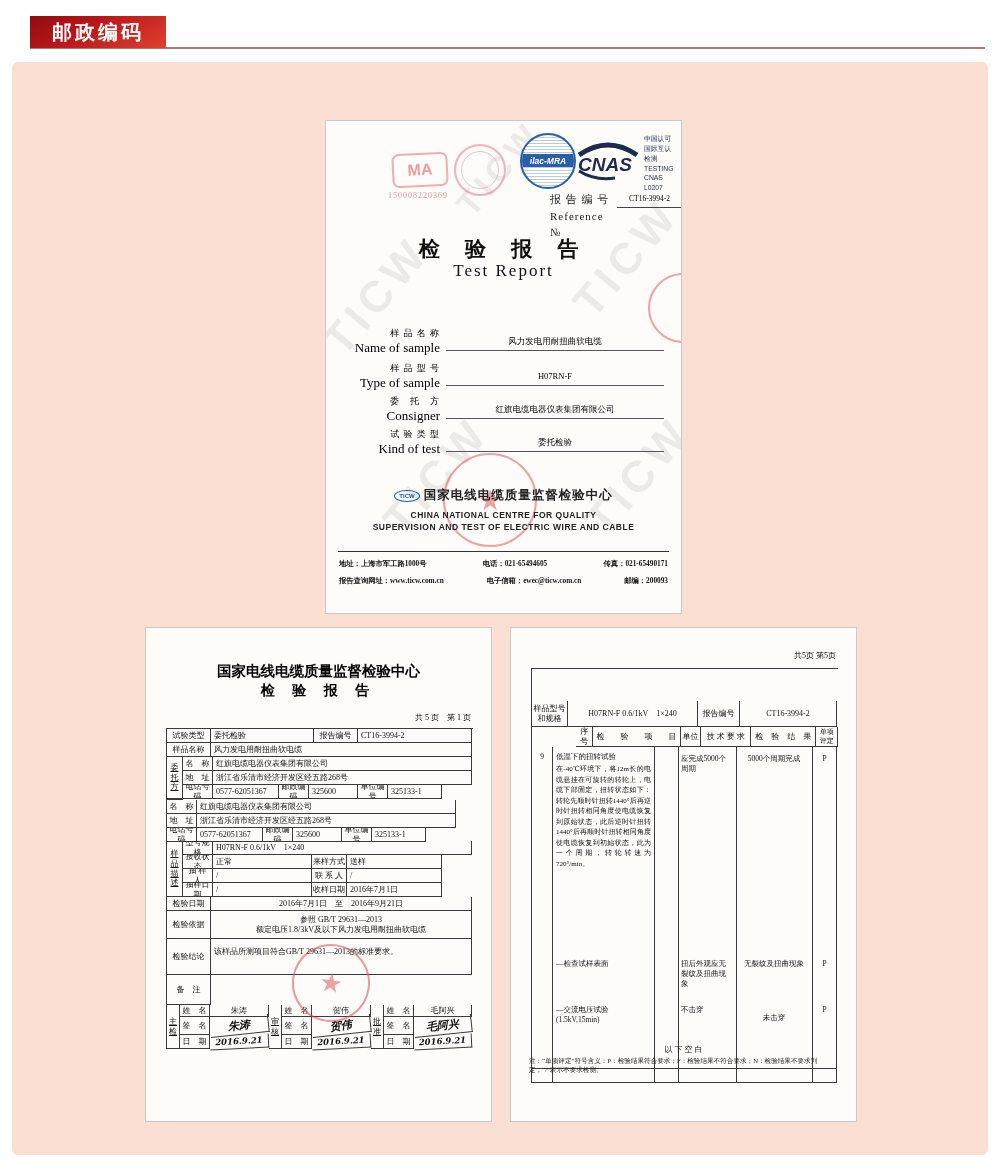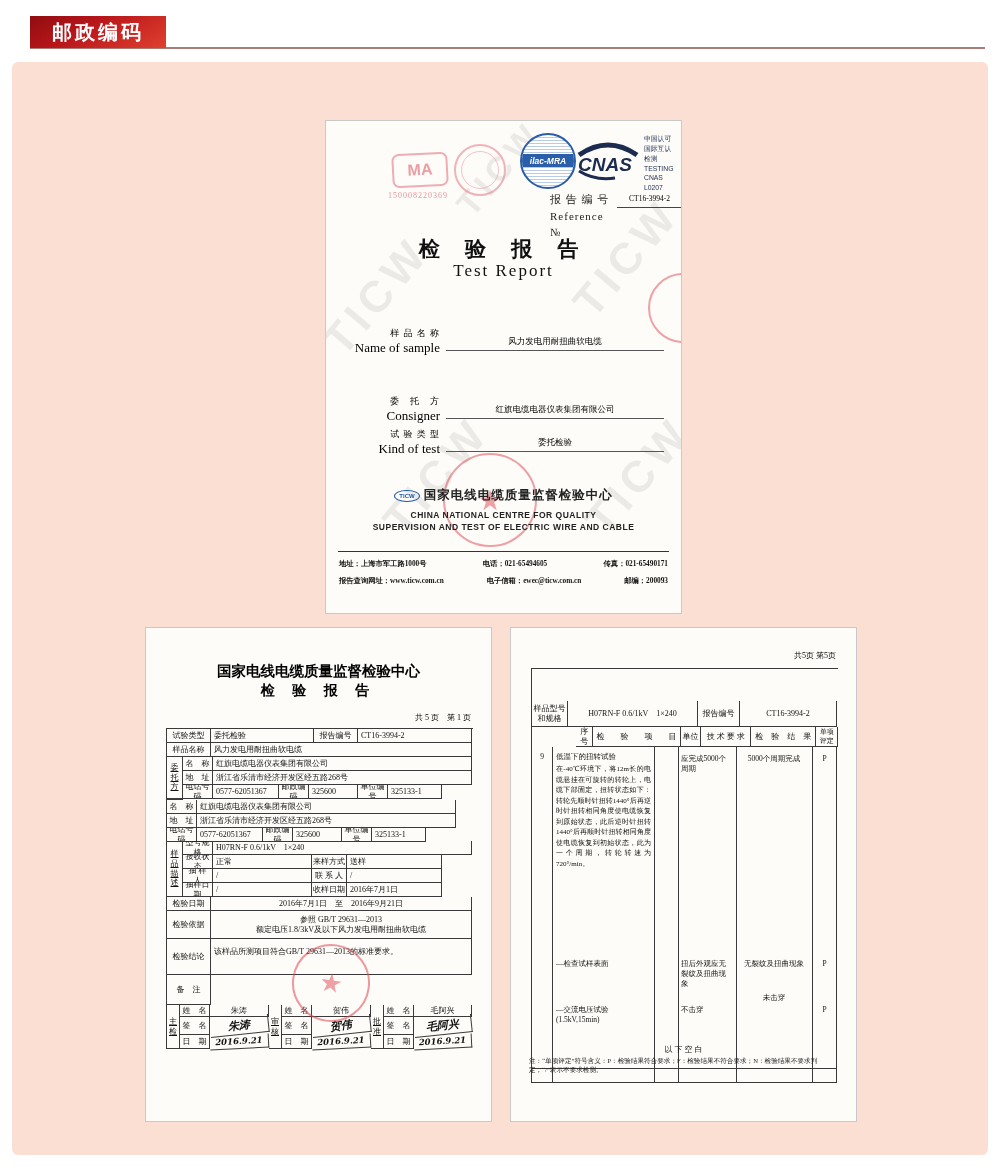--- a/index.html
+++ b/index.html
@@ -141,20 +141,27 @@
 
     <div class="seal" style="left:322px;top:152px;width:66px;height:66px;border:2px solid rgba(224,85,96,.55);"></div>
 
     <div class="f-row" style="top:206px;">
       <div class="f-lbl">
           <div class="cn">样 品 名 称</div>
         <div class="en">Name of sample</div>
         </div>
       <div class="f-val">风力发电用耐扭曲软电缆</div>
     </div>
+    <div class="f-row" style="top:241px;">
+      <div class="f-lbl">
+          <div class="cn">样 品 型 号</div>
+        <div class="en">Type of sample</div>
+        </div>
+      <div class="f-val">H07RN-F</div>
+    </div>
     <div class="f-row" style="top:274px;">
       <div class="f-lbl">
           <div class="cn">委　托　方</div>
         <div class="en">Consigner</div>
         </div>
       <div class="f-val">红旗电缆电器仪表集团有限公司</div>
     </div>
     <div class="f-row" style="top:307px;">
       <div class="f-lbl">
           <div class="cn">试 验 类 型</div>
@@ -386,21 +393,21 @@
         <div class="t3txt" style="left:206px;top:7px;width:72px;text-align:center;">5000个周期完成</div>
         <div class="t3txt" style="left:280px;top:7px;width:25px;text-align:center;">P</div>
 
         <div class="t3txt" style="left:24px;top:212px;width:95px;">—检查试样表面</div>
         <div class="t3txt" style="left:149px;top:212px;width:52px;">扭后外观应无裂纹及扭曲现象</div>
         <div class="t3txt" style="left:206px;top:212px;width:72px;text-align:center;">无裂纹及扭曲现象</div>
         <div class="t3txt" style="left:280px;top:212px;width:25px;text-align:center;">P</div>
 
         <div class="t3txt" style="left:24px;top:258px;width:95px;">—交流电压试验(1.5kV,15min)</div>
         <div class="t3txt" style="left:149px;top:258px;width:52px;">不击穿</div>
-        <div class="t3txt" style="left:206px;top:246px;width:72px;text-align:center;">未击穿</div>
+        <div class="t3txt" style="left:206px;top:266px;width:72px;text-align:center;">未击穿</div>
         <div class="t3txt" style="left:280px;top:258px;width:25px;text-align:center;">P</div>
 
         <div class="t3txt" style="left:0;top:298px;width:305px;text-align:center;font-size:8px;letter-spacing:2px;">以下空白</div>
       </div>
 
       <div class="t3empty">
         <div class="vline" style="left:20px;"></div>
         <div class="vline" style="left:122px;"></div>
         <div class="vline" style="left:146px;"></div>
         <div class="vline" style="left:204px;"></div>

